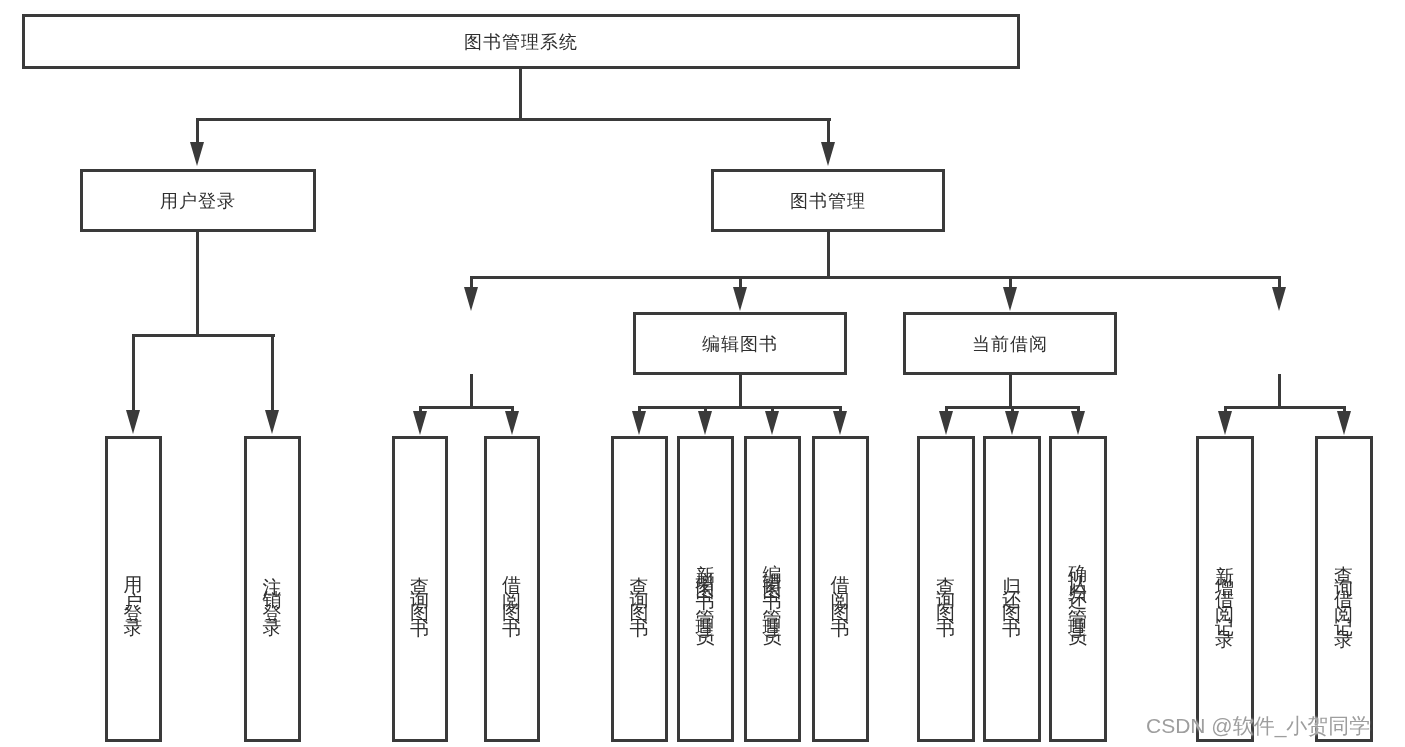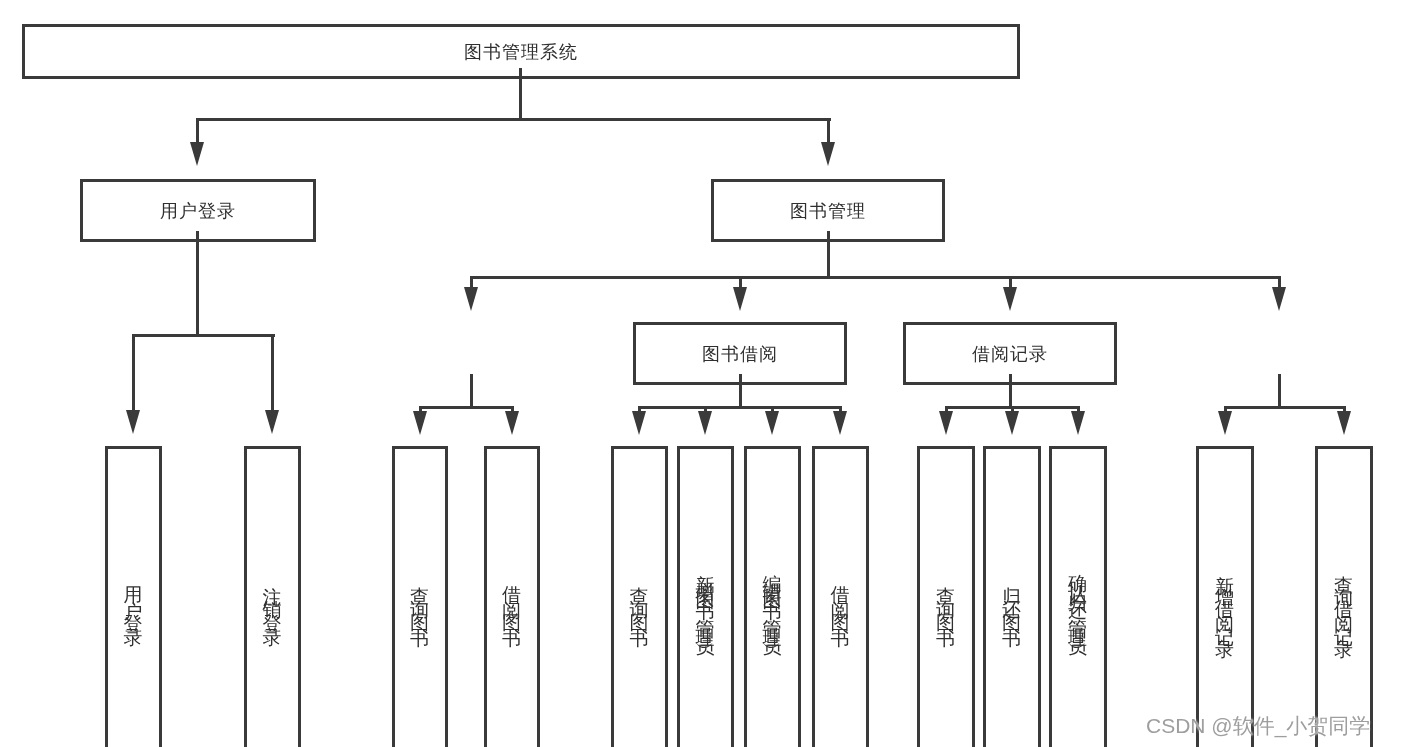--- a/index.html
+++ b/index.html
@@ -8,21 +8,20 @@
 
   .box{
     position:absolute;
     box-sizing:border-box;
     border:3px solid #3a3a3a;
     background:#ffffff;
     display:flex;
     align-items:center;
     justify-content:center;
     color:#2f2f2f;
-    margin-top:10px;
   }
   .hbox .label{
     font-size:18px;
     letter-spacing:1px;
     white-space:nowrap;
   }
   .vbox .vlabel{
     writing-mode:vertical-rl;
     font-size:19px;
     line-height:1;
@@ -59,24 +58,24 @@
   </div>
 
   <div class="box hbox" style="left:80px;top:169px;width:236px;height:63px">
     <span class="label">用户登录</span>
   </div>
   <div class="box hbox" style="left:711px;top:169px;width:234px;height:63px">
     <span class="label">图书管理</span>
   </div>
 
   <div class="box hbox" style="left:633px;top:312px;width:214px;height:63px">
-    <span class="label">图书借阅</span>
+    <span class="label">编辑图书</span>
   </div>
   <div class="box hbox" style="left:903px;top:312px;width:214px;height:63px">
-    <span class="label">借阅记录</span>
+    <span class="label">当前借阅</span>
   </div>
 
   <div class="box vbox sp4" style="left:105px;top:436px;width:57px;height:306px">
     <span class="vlabel">用户登录</span>
   </div>
   <div class="box vbox sp4" style="left:244px;top:436px;width:57px;height:306px">
     <span class="vlabel">注销登录</span>
   </div>
 
   <div class="box vbox sp4" style="left:392px;top:436px;width:56px;height:306px">

